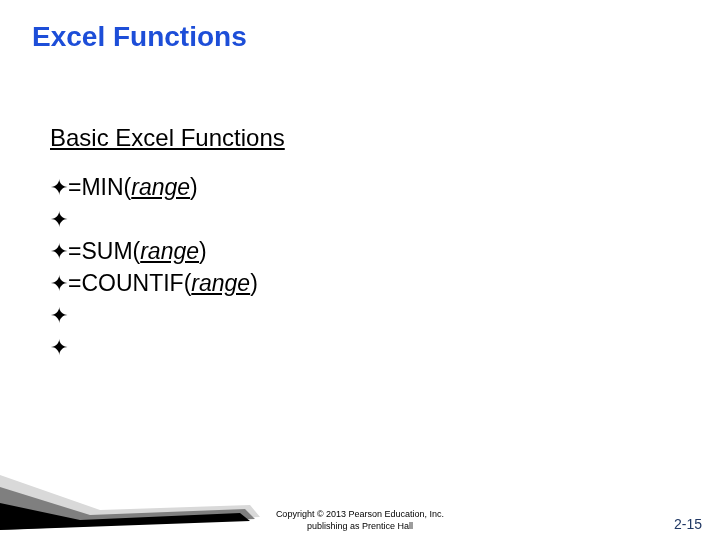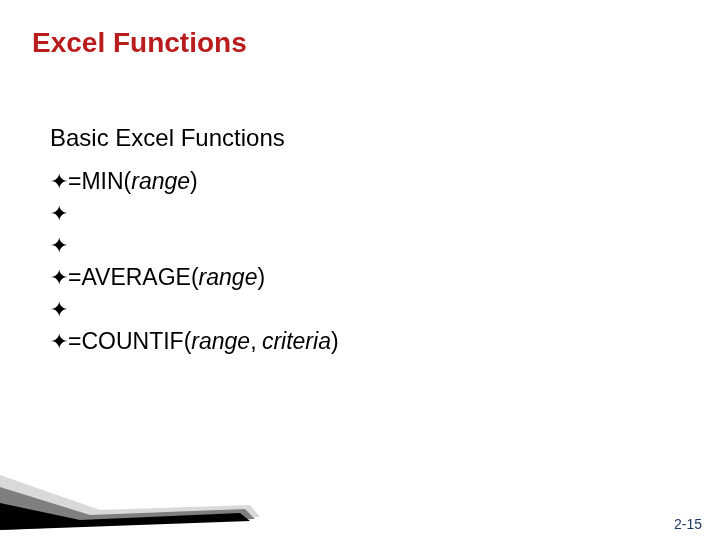--- a/index.html
+++ b/index.html
@@ -9,57 +9,58 @@
     font-family: Arial, Helvetica, sans-serif;
     position: relative;
   }
   .slide {
     width: 720px;
     height: 540px;
     position: relative;
   }
   .title {
     position: absolute;
-    top: 27px;
+    top: 21px;
     left: 32px;
     font-size: 28px;
     font-weight: bold;
-    color: #b91c1c;
+    color: #1d4ed8;
   }
   .content {
     position: absolute;
     top: 124px;
     left: 50px;
     width: 620px;
   }
   .subheading {
     font-size: 24px;
     color: #000000;
-    margin-bottom: 14px;
+    text-decoration: underline;
+    margin-bottom: 20px;
   }
   .bullet-row {
     display: flex;
     align-items: flex-start;
     margin-bottom: 2px;
   }
   .bullet-icon {
     width: 18px;
     flex-shrink: 0;
     color: #000000;
     font-size: 22px;
     line-height: 30px;
     position: relative;
     top: 1px;
   }
   .bullet-text {
     font-size: 23px;
     color: #000000;
     line-height: 30px;
   }
-  .italic { font-style: italic; }
+  .italic { font-style: italic; text-decoration: underline; }
   .comma { letter-spacing: -1px; }
   .footer-art {
     position: absolute;
     left: 0;
     bottom: 10px;
     width: 260px;
     height: 55px;
   }
   .copyright {
     position: absolute;
@@ -93,39 +94,43 @@
       <span class="bullet-icon">✦</span>
       <span class="bullet-text"><span>=MIN(</span><span class="italic">range</span><span>)</span></span>
     </div>
 
     <div class="bullet-row">
       <span class="bullet-icon">✦</span>
     </div>
 
     <div class="bullet-row">
       <span class="bullet-icon">✦</span>
+      <span class="bullet-text"><span>=SUM(</span><span class="italic">range</span><span>)</span></span>
     </div>
 
     <div class="bullet-row">
       <span class="bullet-icon">✦</span>
-      <span class="bullet-text"><span>=AVERAGE(</span><span class="italic">range</span><span>)</span></span>
+      <span class="bullet-text"><span>=COUNTIF(</span><span class="italic">range</span><span>)</span></span>
     </div>
 
     <div class="bullet-row">
       <span class="bullet-icon">✦</span>
     </div>
 
     <div class="bullet-row">
       <span class="bullet-icon">✦</span>
-      <span class="bullet-text"><span>=COUNTIF(</span><span class="italic">range</span><span class="comma">,</span> <span class="italic">criteria</span><span>)</span></span>
     </div>
   </div>
 
   <svg class="footer-art" viewBox="0 0 260 55" preserveAspectRatio="none">
     <polygon points="0,0 100,35 250,30 260,42 0,55" fill="#d9d9d9"></polygon>
     <polygon points="0,12 90,40 245,34 255,44 0,55" fill="#7f7f7f"></polygon>
     <polygon points="0,28 80,45 240,38 250,46 0,55" fill="#000000"></polygon>
   </svg>
 
+  <div class="copyright">
+    <span>Copyright © 2013 Pearson Education, Inc.</span><br>
+    <span>publishing as Prentice Hall</span>
+  </div>
 
   <div class="page-num">2-15</div>
 
 </div>
 
 </body></html>

